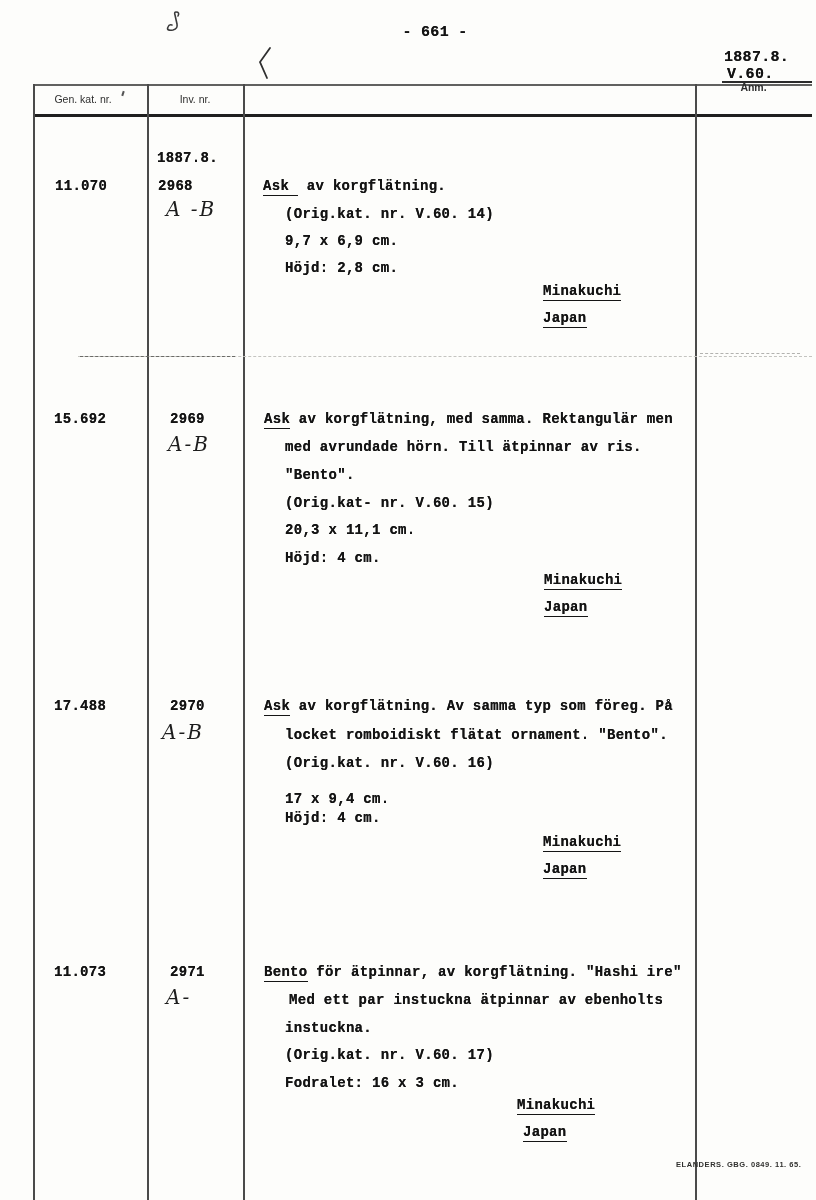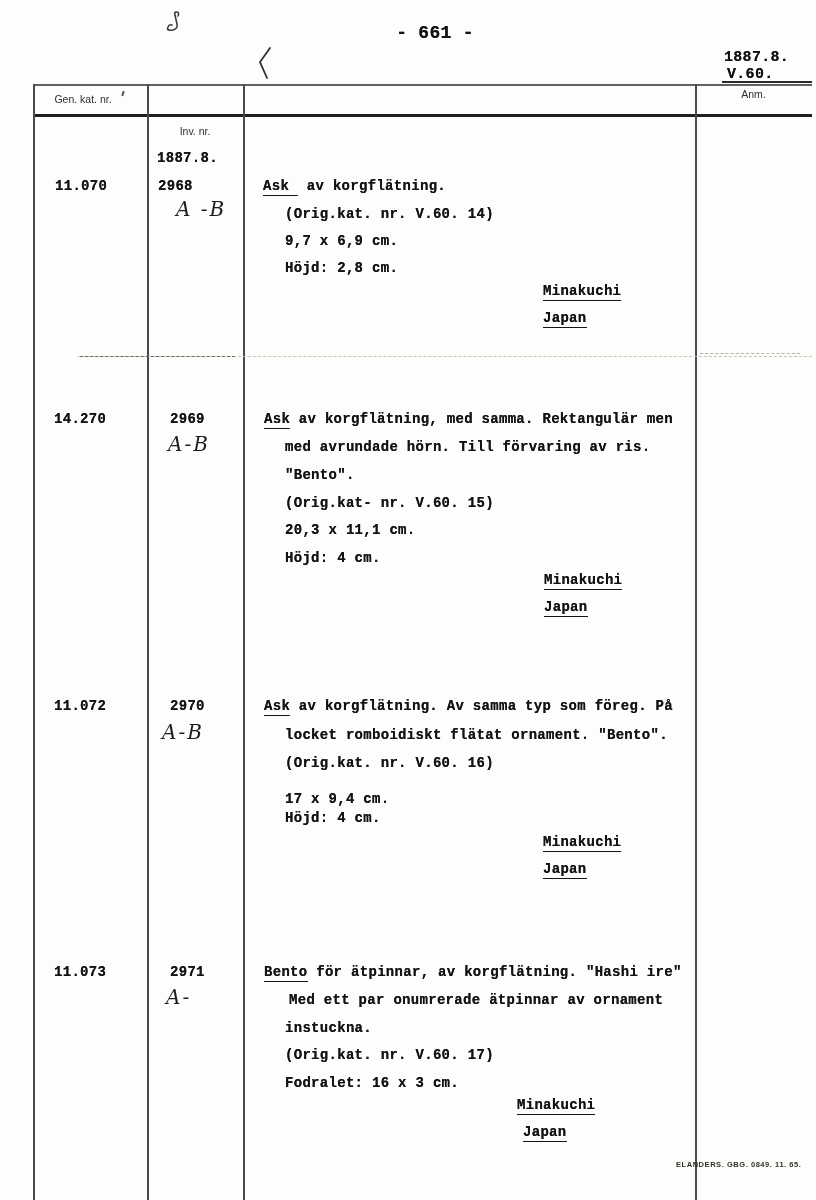--- a/index.html
+++ b/index.html
@@ -33,92 +33,92 @@
 </style>
 </head>
 <body>
 
 <div class="page">
 
   <svg style="left:156px;top:8px;" width="36" height="30" viewBox="0 0 36 30">
     <path d="M22,8 q2,-4 -2,-4 q-2,0 -1,3 l2,9 q1,5 -4,6 q-7,1 -5,-3 q1,-3 4,-2" fill="none" stroke="#3b3b3b" stroke-width="1.6" stroke-linecap="round"></path>
   </svg>
 
-  <div class="tw" style="left:390px;top:24px;width:90px;text-align:center;font-size:18px;">- 661 -</div>
+  <div class="tw" style="left:390px;top:24px;width:90px;text-align:center;font-size:15px;">- 661 -</div>
 
   <div class="tw" style="left:724px;top:49px;font-size:15px;">1887.8.</div>
   <div class="tw" style="left:727px;top:66px;font-size:15px;">V.60.</div>
   <div class="hline" style="left:722px;top:81px;width:90px;height:2px;background:#2b2b2b;"></div>
 
   <svg style="left:254px;top:46px;" width="22" height="34" viewBox="0 0 22 34">
     <path d="M16,2 L6,16 L13,32" fill="none" stroke="#2f2f2f" stroke-width="1.8" stroke-linecap="round"></path>
   </svg>
 
   <div class="hline" style="left:33px;top:84px;width:779px;height:2px;opacity:.8;"></div>
   <div class="hline" style="left:33px;top:114px;width:779px;height:3px;background:#1f1f1f;"></div>
   <div class="vline" style="left:33px;top:84px;height:1116px;"></div>
   <div class="vline" style="left:147px;top:84px;height:1116px;"></div>
   <div class="vline" style="left:243px;top:84px;height:1116px;"></div>
   <div class="vline" style="left:695px;top:84px;height:1116px;"></div>
 
   <div class="sm" style="left:33px;top:93px;width:100px;text-align:center;">Gen. kat. nr.</div>
-  <div class="sm" style="left:147px;top:93px;width:96px;text-align:center;margin-top:32px;">Inv. nr.</div>
-  <div class="sm" style="left:695px;top:88px;width:117px;text-align:center;">Anm.</div>
+  <div class="sm" style="left:147px;top:93px;width:96px;text-align:center;">Inv. nr.</div>
+  <div class="sm" style="left:695px;top:81px;width:117px;text-align:center;font-weight:bold;">Anm.</div>
   <div style="position:absolute;left:122px;top:91px;width:2px;height:5px;background:#555;transform:rotate(18deg);"></div>
 
   <div style="position:absolute;left:0;top:177px;width:816px;">
     <div class="tw" style="left:157px;top:-28px;">1887.8.</div>
     <div class="tw" style="left:55px;top:0;">11.070</div>
     <div class="tw" style="left:158px;top:0;">2968</div>
-    <div class="hand" style="left:176px;top:20px;">A -B</div>
+    <div class="hand" style="left:166px;top:20px;">A -B</div>
     <div class="tw" style="left:263px;top:0;"><span class="u" style="padding-right:9px;">Ask</span><span> av korgflätning.</span></div>
     <div class="tw" style="left:285px;top:28px;">(Orig.kat. nr. V.60. 14)</div>
     <div class="tw" style="left:285px;top:55px;">9,7 x 6,9 cm.</div>
     <div class="tw" style="left:285px;top:82px;">Höjd: 2,8 cm.</div>
     <div class="tw" style="left:543px;top:105px;"><span class="u">Minakuchi</span></div>
     <div class="tw" style="left:543px;top:132px;"><span class="u">Japan</span></div>
   </div>
 
   <div class="dash-faint" style="left:78px;top:356px;"></div>
   <div class="dash-dark" style="left:80px;top:356px;width:155px;"></div>
   <div class="dash-dark" style="left:700px;top:353px;width:100px;opacity:.5;"></div>
 
   <div style="position:absolute;left:0;top:410px;width:816px;">
-    <div class="tw" style="left:54px;top:0;">14.270</div>
+    <div class="tw" style="left:54px;top:0;">15.692</div>
     <div class="tw" style="left:170px;top:0;text-align:right;">2969</div>
     <div class="hand" style="left:168px;top:22px;">A-B</div>
     <div class="tw" style="left:264px;top:0;"><span class="u">Ask</span><span> av korgflätning, med samma. Rektangulär men</span></div>
-    <div class="tw" style="left:285px;top:28px;">med avrundade hörn. Till förvaring av ris.</div>
+    <div class="tw" style="left:285px;top:28px;">med avrundade hörn. Till ätpinnar av ris.</div>
     <div class="tw" style="left:285px;top:56px;">"Bento".</div>
     <div class="tw" style="left:285px;top:84px;">(Orig.kat- nr. V.60. 15)</div>
     <div class="tw" style="left:285px;top:111px;">20,3 x 11,1 cm.</div>
     <div class="tw" style="left:285px;top:139px;">Höjd: 4 cm.</div>
     <div class="tw" style="left:544px;top:161px;"><span class="u">Minakuchi</span></div>
     <div class="tw" style="left:544px;top:188px;"><span class="u">Japan</span></div>
   </div>
 
   <div style="position:absolute;left:0;top:697px;width:816px;">
-    <div class="tw" style="left:54px;top:0;">11.072</div>
+    <div class="tw" style="left:54px;top:0;">17.488</div>
     <div class="tw" style="left:170px;top:0;">2970</div>
     <div class="hand" style="left:162px;top:23px;">A-B</div>
     <div class="tw" style="left:264px;top:0;"><span class="u">Ask</span><span> av korgflätning. Av samma typ som föreg. På</span></div>
     <div class="tw" style="left:285px;top:29px;">locket romboidiskt flätat ornament. "Bento".</div>
     <div class="tw" style="left:285px;top:57px;">(Orig.kat. nr. V.60. 16)</div>
     <div class="tw" style="left:285px;top:93px;">17 x 9,4 cm.</div>
     <div class="tw" style="left:285px;top:112px;">Höjd: 4 cm.</div>
     <div class="tw" style="left:543px;top:136px;"><span class="u">Minakuchi</span></div>
     <div class="tw" style="left:543px;top:163px;"><span class="u">Japan</span></div>
   </div>
 
   <div style="position:absolute;left:0;top:963px;width:816px;">
     <div class="tw" style="left:54px;top:0;">11.073</div>
     <div class="tw" style="left:170px;top:0;">2971</div>
     <div class="hand" style="left:166px;top:22px;">A-</div>
     <div class="tw" style="left:264px;top:0;"><span class="u">Bento</span><span> för ätpinnar, av korgflätning. "Hashi ire"</span></div>
-    <div class="tw" style="left:289px;top:28px;">Med ett par onumrerade ätpinnar av ornament</div>
+    <div class="tw" style="left:289px;top:28px;">Med ett par instuckna ätpinnar av ebenholts</div>
     <div class="tw" style="left:285px;top:56px;">instuckna.</div>
     <div class="tw" style="left:285px;top:83px;text-align:center;">(Orig.kat. nr. V.60. 17)</div>
     <div class="tw" style="left:285px;top:111px;">Fodralet: 16 x 3 cm.</div>
     <div class="tw" style="left:517px;top:133px;"><span class="u">Minakuchi</span></div>
     <div class="tw" style="left:523px;top:160px;"><span class="u">Japan</span></div>
   </div>
 
   <div class="footer" style="left:676px;top:1160px;">ELANDERS. GBG. 0849. 11. 65.</div>
 
 </div>

